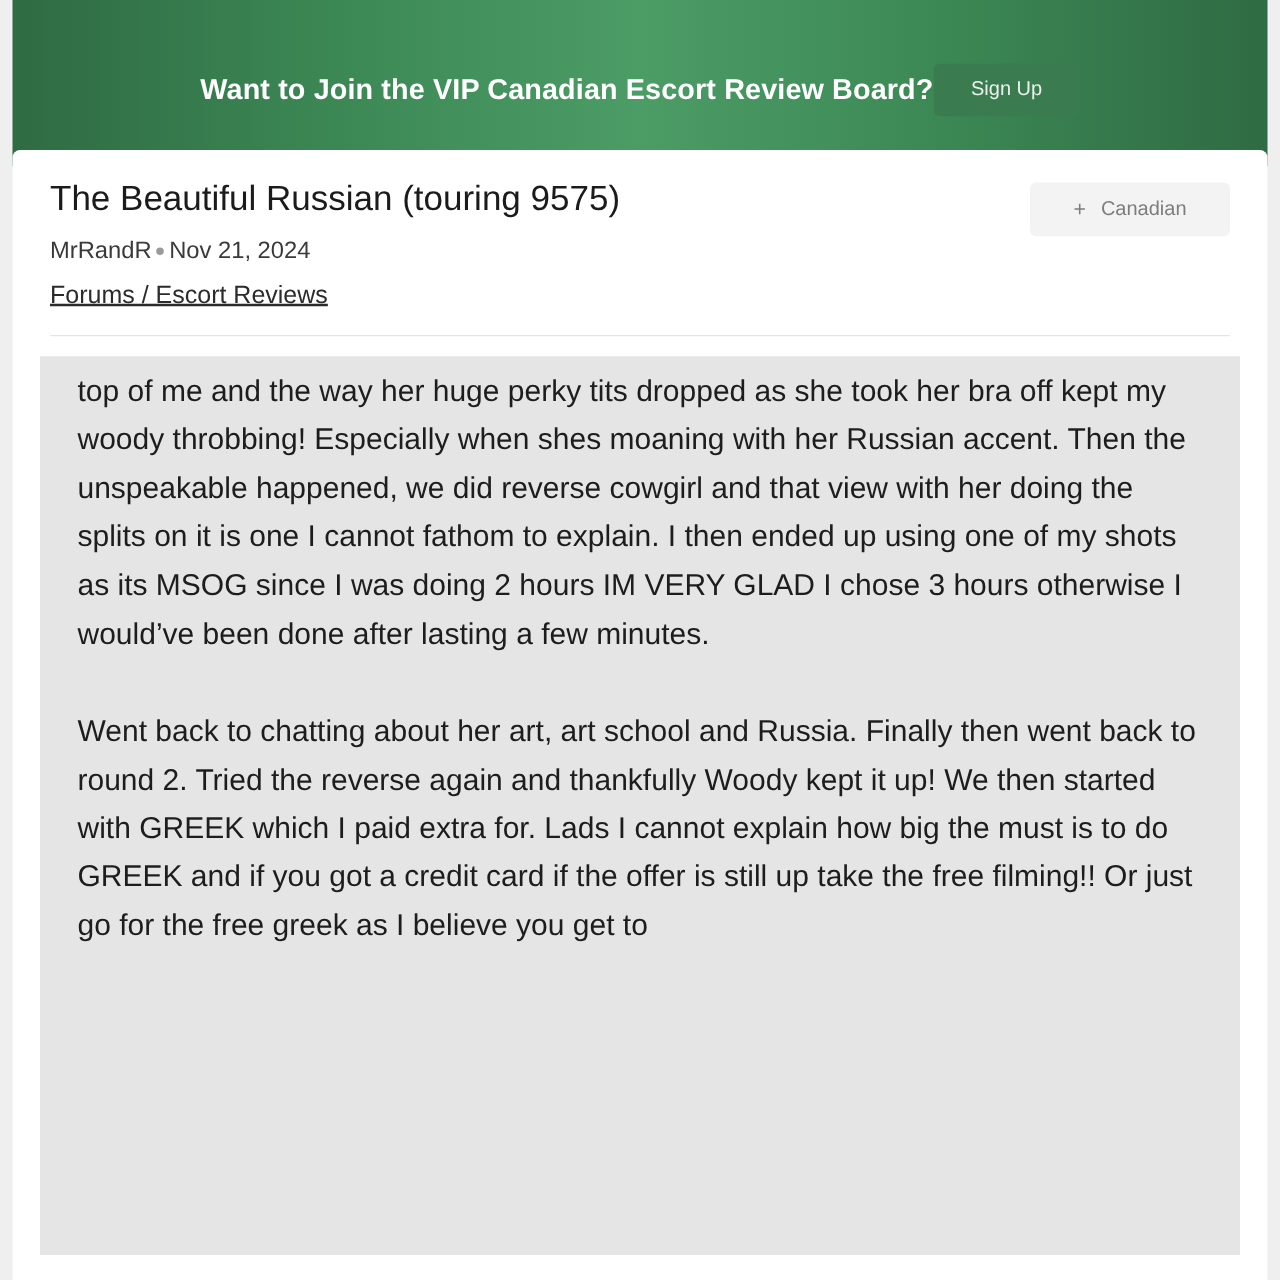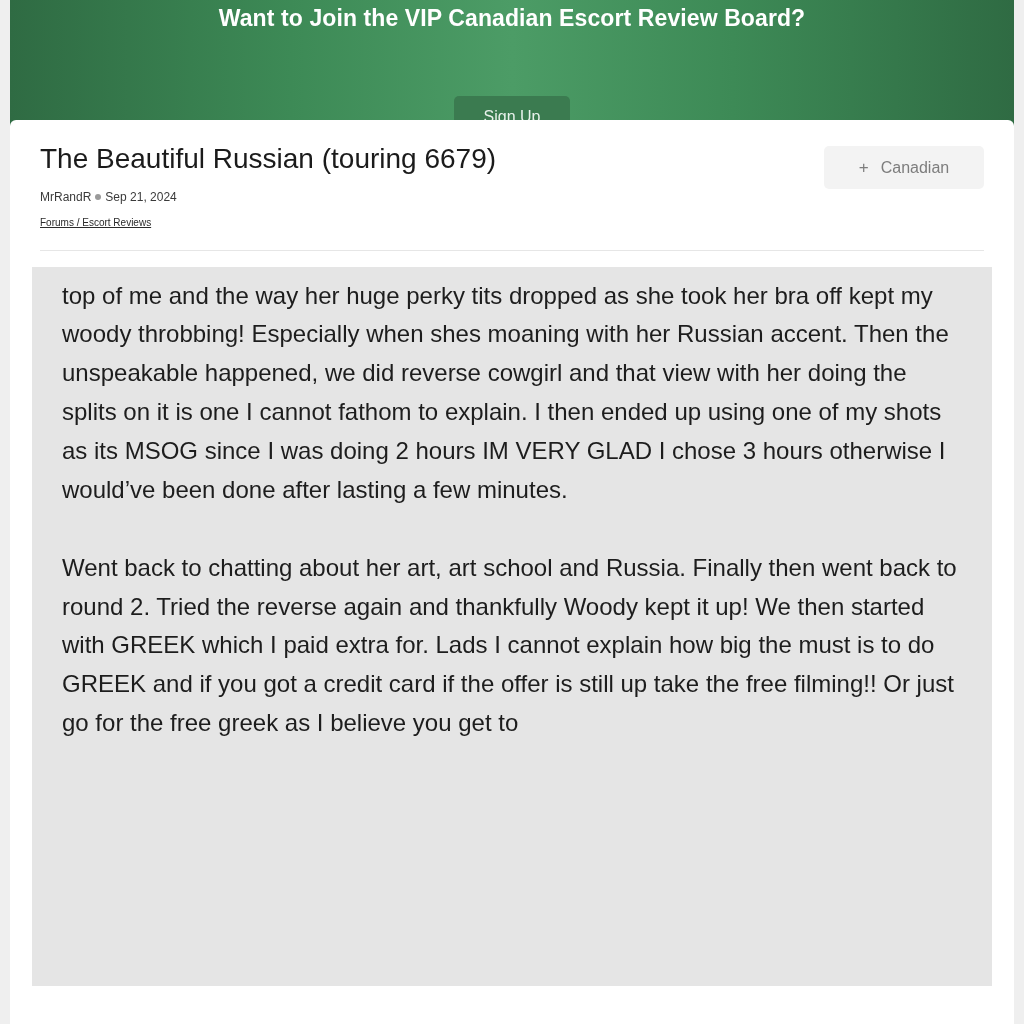--- a/index.html
+++ b/index.html
@@ -19,23 +19,22 @@
 
   
   .banner {
     position: absolute;
     left: 10px; top: 0; right: 10px;
     height: 138px;
     background: linear-gradient(90deg,#2f6b43 0%, #3d8a56 28%, #4c9c66 50%, #3d8a56 72%, #2f6b43 100%);
     border-bottom-left-radius: 6px;
     border-bottom-right-radius: 6px;
     display: flex;
-    flex-direction: column;
     align-items: center;
-    justify-content: space-between;
+    justify-content: center;
     padding-top: 2px;
   }
   .banner-title {
     color: #ffffff;
     font-size: 23px;
     font-weight: bold;
     letter-spacing: 0.1px;
     margin-top: 3px;
     text-align: center;
   }
@@ -66,35 +65,35 @@
   }
   .post-title {
     font-size: 28px;
     color: #1b1b1b;
     font-weight: normal;
     margin: 0;
     line-height: 1.2;
   }
   .meta-row {
     margin-top: 14px;
-    font-size: 12px;
+    font-size: 19px;
     color: #3a3a3a;
     display: flex;
     align-items: center;
     gap: 4px;
   }
   .meta-dot {
     width: 6px; height: 6px;
     border-radius: 50%;
     background: #9a9a9a;
     display: inline-block;
   }
   .breadcrumb {
     margin-top: 13px;
-    font-size: 10px;
+    font-size: 20px;
     color: #2b2b2b;
     text-decoration: underline;
     display: inline-block;
   }
   .comment-btn {
     position: absolute;
     right: 30px;
     top: 26px;
     background: #f3f3f3;
     border: none;
@@ -143,26 +142,26 @@
 <div class="page">
 
   <div class="banner">
     <div class="banner-title">Want to Join the VIP Canadian Escort Review Board?</div>
     <button class="signup-btn">Sign Up</button>
   </div>
 
   <div class="card">
 
     <div class="post-head">
-      <h1 class="post-title">The Beautiful Russian (touring 6679)</h1>
+      <h1 class="post-title">The Beautiful Russian (touring 9575)</h1>
 
       <div class="meta-row">
         <span>MrRandR</span>
         <span class="meta-dot"></span>
-        <span>Sep 21, 2024</span>
+        <span>Nov 21, 2024</span>
       </div>
 
       <a class="breadcrumb" href="#">Forums / Escort Reviews</a>
 
       <button class="comment-btn">
         <span class="plus-icon">+</span>
         <span>Canadian</span>
       </button>
 
       <div class="divider"></div>

